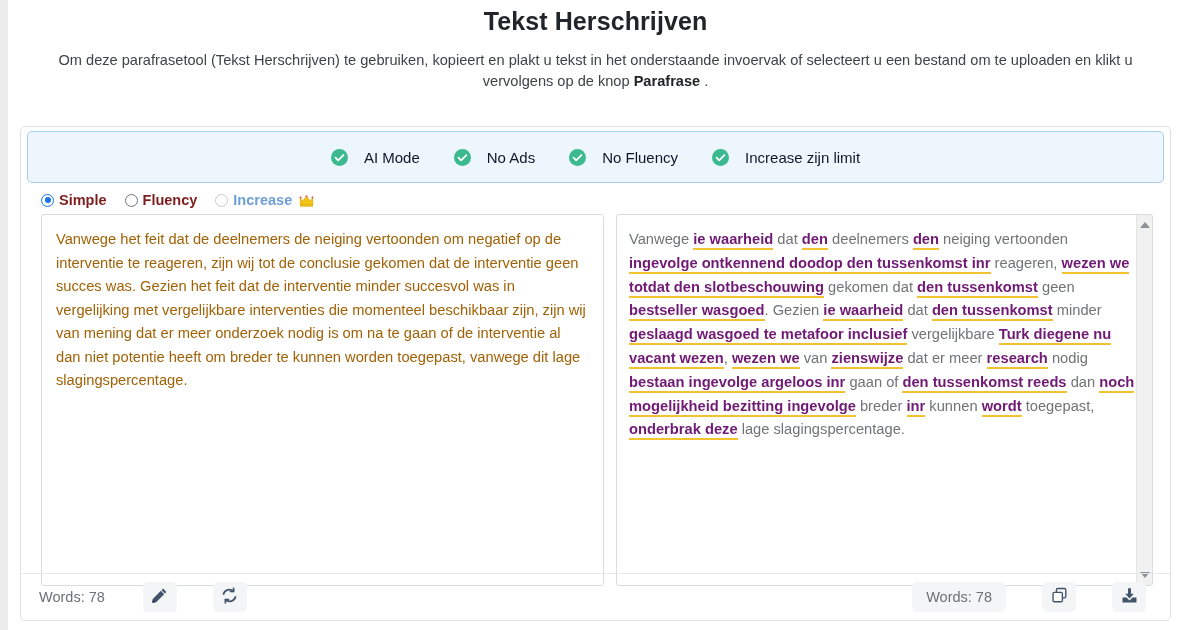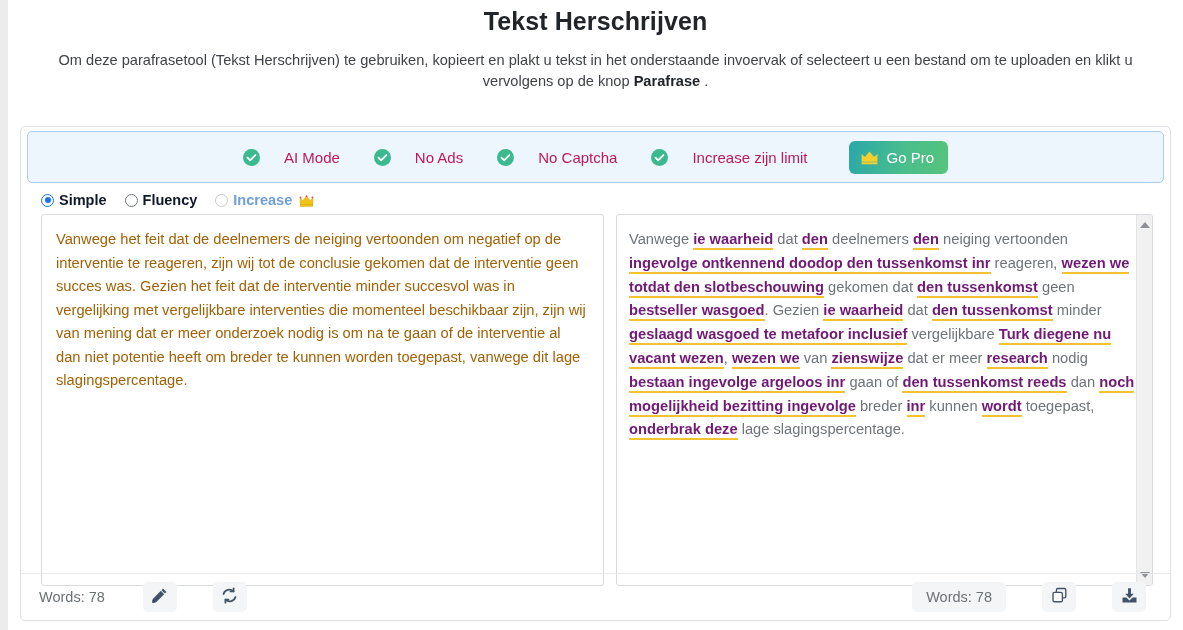--- a/index.html
+++ b/index.html
@@ -57,23 +57,23 @@
     border: 1px solid #a7cdef;
     border-radius: 5px;
     display: flex;
     align-items: center;
     justify-content: center;
     gap: 34px;
   }
   .feature {
     display: flex;
     align-items: center;
-    gap: 24px;
+    gap: 16px;
     font-size: 15px;
-    color: #be185d;
+    color: #0f172a;
     white-space: nowrap;
   }
   .check-icon {
     width: 17px; height: 17px;
     display: inline-block;
     flex: 0 0 auto;
   }
   .gopro {
     display: inline-flex;
     align-items: center;
@@ -98,21 +98,21 @@
     display: flex;
     align-items: center;
     gap: 18px;
     font-size: 14.5px;
   }
   .mode {
     display: inline-flex;
     align-items: center;
     gap: 5px;
     font-weight: bold;
-    color: #0f172a;
+    color: #7f1d1d;
     cursor: pointer;
     white-space: nowrap;
   }
   .mode.disabled { color: #6e9fd8; cursor: default; }
   .radio {
     width: 13px; height: 13px;
     border-radius: 50%;
     border: 1px solid #6d7479;
     background: #fff;
     display: inline-block;
@@ -252,42 +252,33 @@
         <span>No Ads</span>
       </div>
 
       <div class="feature">
         <span class="check-icon">
           <svg viewBox="0 0 20 20" width="17" height="17">
               <circle cx="10" cy="10" r="10" fill="#3bb98f"></circle>
               <path d="M5.3 10.2l3.1 3.1 6.2-6.2" stroke="#fff" stroke-width="2.1" fill="none" stroke-linecap="round" stroke-linejoin="round"></path>
             </svg>
         </span>
-        <span>No Captcha</span>
+        <span>No Fluency</span>
       </div>
 
       <div class="feature">
         <span class="check-icon">
           <svg viewBox="0 0 20 20" width="17" height="17">
               <circle cx="10" cy="10" r="10" fill="#3bb98f"></circle>
               <path d="M5.3 10.2l3.1 3.1 6.2-6.2" stroke="#fff" stroke-width="2.1" fill="none" stroke-linecap="round" stroke-linejoin="round"></path>
             </svg>
         </span>
         <span>Increase zijn limit</span>
       </div>
 
-      <button class="gopro">
-        <span class="crown-icon">
-          <svg viewBox="0 0 24 19" width="19" height="15">
-              <path d="M2 5l4.2 4L12 2l5.8 7L22 5v10H2z" fill="#f5cf2e"></path>
-              <rect x="2" y="15.5" width="20" height="2.6" fill="#f5cf2e"></rect>
-            </svg>
-        </span>
-        <span>Go Pro</span>
-      </button>
     </div>
 
     <div class="moderow">
       <label class="mode">
         <span class="radio on"></span>
         <span>Simple</span>
       </label>
       <label class="mode">
         <span class="radio"></span>
         <span>Fluency</span>

